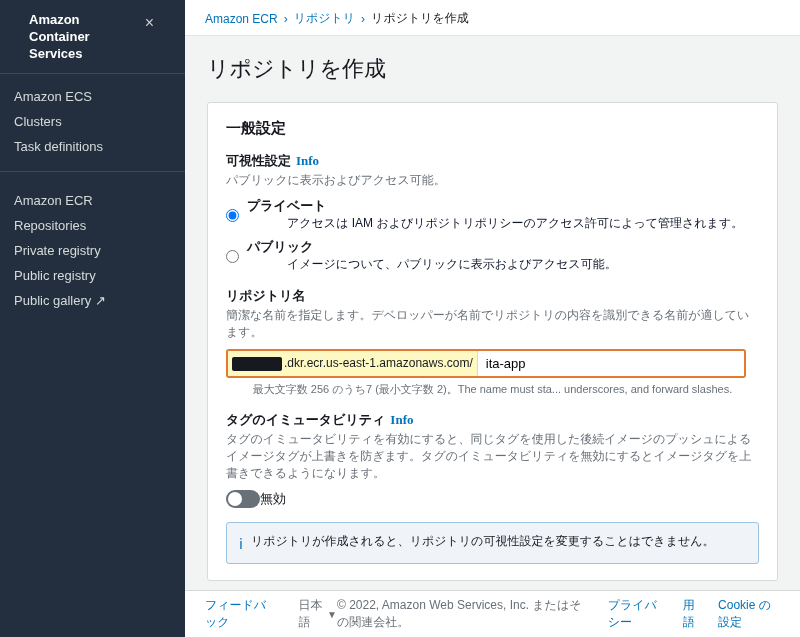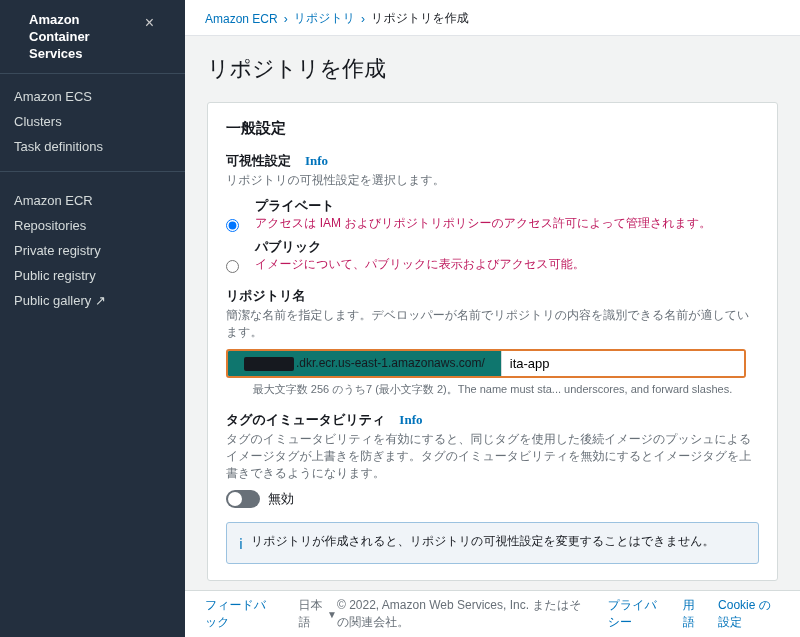--- a/index.html
+++ b/index.html
@@ -112,21 +112,21 @@
     }
     .form-field {
       margin-bottom: 14px;
     }
     .field-label {
       font-size: 13px;
       font-weight: 700;
       margin-bottom: 2px;
       display: flex;
       align-items: center;
-      gap: 14px;
+      gap: 5px;
     }
     .info-badge {
       background: none;
       border: none;
       color: #0073bb;
       font-size: 13px;
       cursor: pointer;
       font-weight: 600;
       font-family: Liberation Serif, serif;
     }
@@ -135,70 +135,71 @@
       color: #687078;
       margin-bottom: 8px;
     }
     .radio-group {
       display: flex;
       flex-direction: column;
       gap: 6px;
     }
     .radio-option {
       display: flex;
-      align-items: flex-end;
-      gap: 16px;
+      align-items: center;
+      gap: 8px;
     }
     .radio-option input[type="radio"] {
       margin-top: 2px;
     }
     .radio-label {
       font-size: 13px;
       font-weight: 600;
       color: #16191f;
     }
     .radio-desc {
       font-size: 12px;
-      color: #be185d;
+      color: #0f172a;
+      margin-left: 40px;
     }
     .repo-name-row {
       display: flex;
       align-items: center;
       gap: 0;
       border: 2px solid #e07b31;
       border-radius: 3px;
       overflow: hidden;
       width: 520px;
     }
     .repo-prefix {
-      background: #0f766e;
-      color: #16191f;
-      font-size: 12px;
-      padding: 5px 16px;
+      background: #fef9c3;
+      color: #16191f;
+      font-size: 12px;
+      padding: 5px 4px;
       border-right: 1px solid #d5dbdb;
       white-space: nowrap;
     }
     .repo-name-input {
       flex: 1;
       border: none;
       outline: none;
       padding: 5px 8px;
       font-size: 13px;
       background: #fff;
     }
     .field-hint {
       font-size: 11px;
       color: #687078;
       margin-top: 4px;
       text-align: center;
     }
     .toggle-row {
       display: flex;
       align-items: center;
-      gap: 8px;
+      gap: 0;
       margin-top: 6px;
     }
     .toggle {
       width: 34px;
       height: 18px;
       background: #687078;
       border-radius: 9px;
       position: relative;
       cursor: pointer;
       flex-shrink: 0;
@@ -321,21 +322,21 @@
       <h1 class="page-title">リポジトリを作成</h1>
 
       <div class="section-card">
         <div class="section-heading">一般設定</div>
 
         <div class="form-field">
           <div class="field-label">
             <span>可視性設定</span>
             <button class="info-badge">Info</button>
           </div>
-          <div class="field-desc">リポジトリの可視性設定を選択します。</div>
+          <div class="field-desc">パブリックに表示およびアクセス可能。</div>
           <div class="radio-group">
             <div class="radio-option">
               <input type="radio" name="visibility" checked="" style="">
               <div>
                 <div class="radio-label">プライベート</div>
                 <div class="radio-desc">アクセスは IAM およびリポジトリポリシーのアクセス許可によって管理されます。</div>
               </div>
             </div>
             <div class="radio-option">
               <input type="radio" name="visibility" style="">

